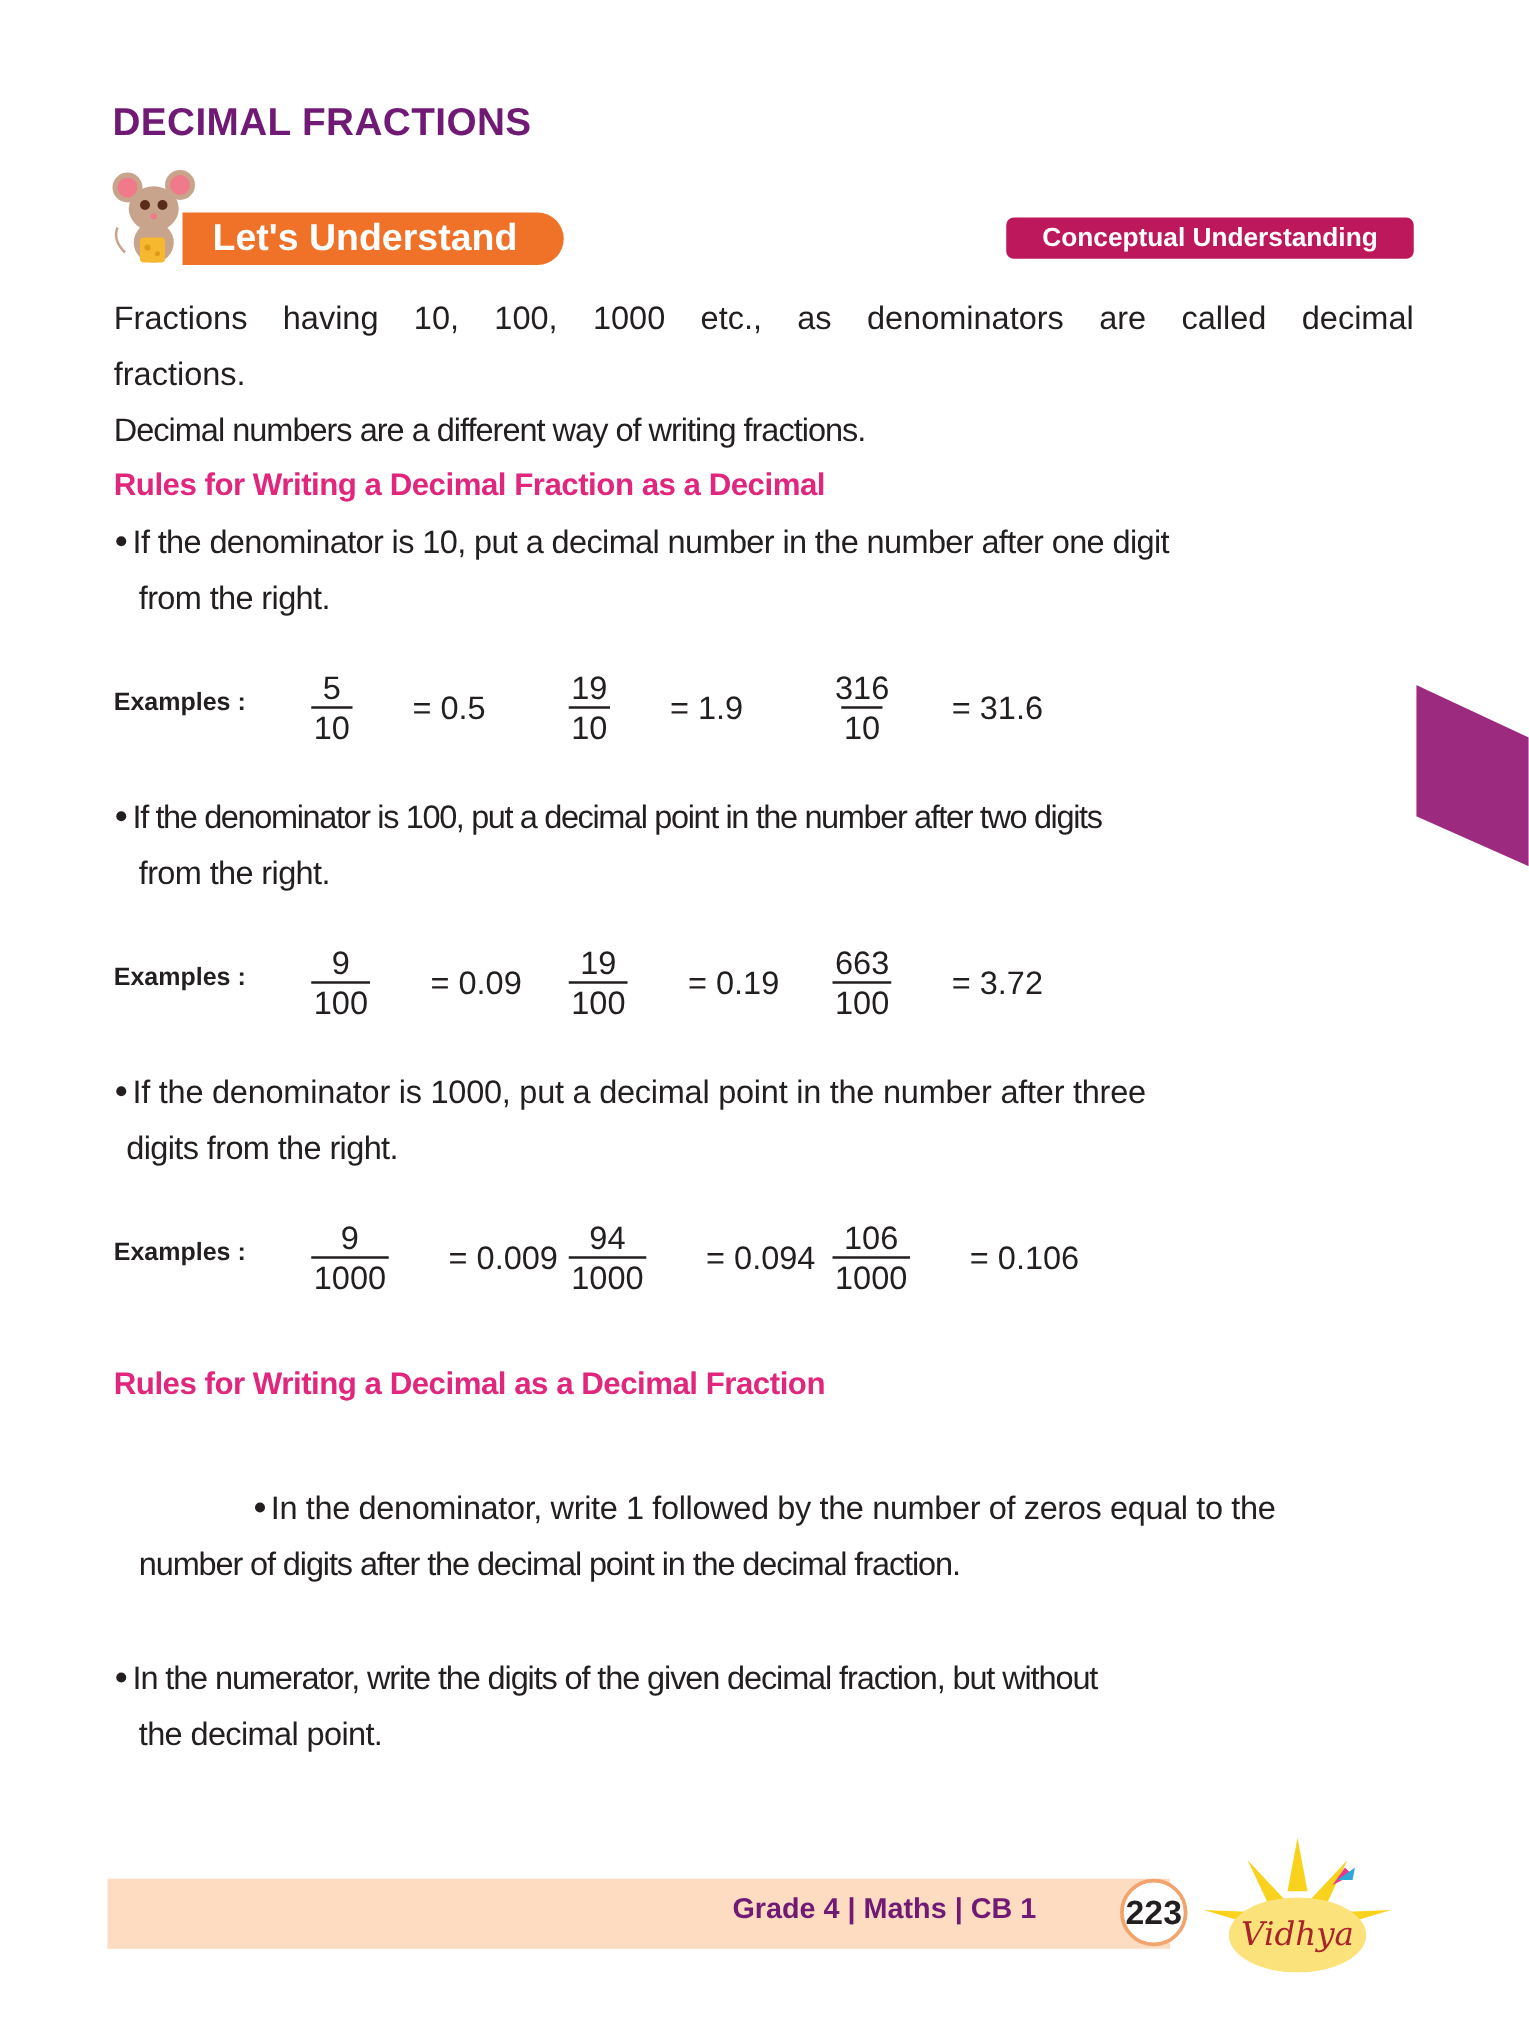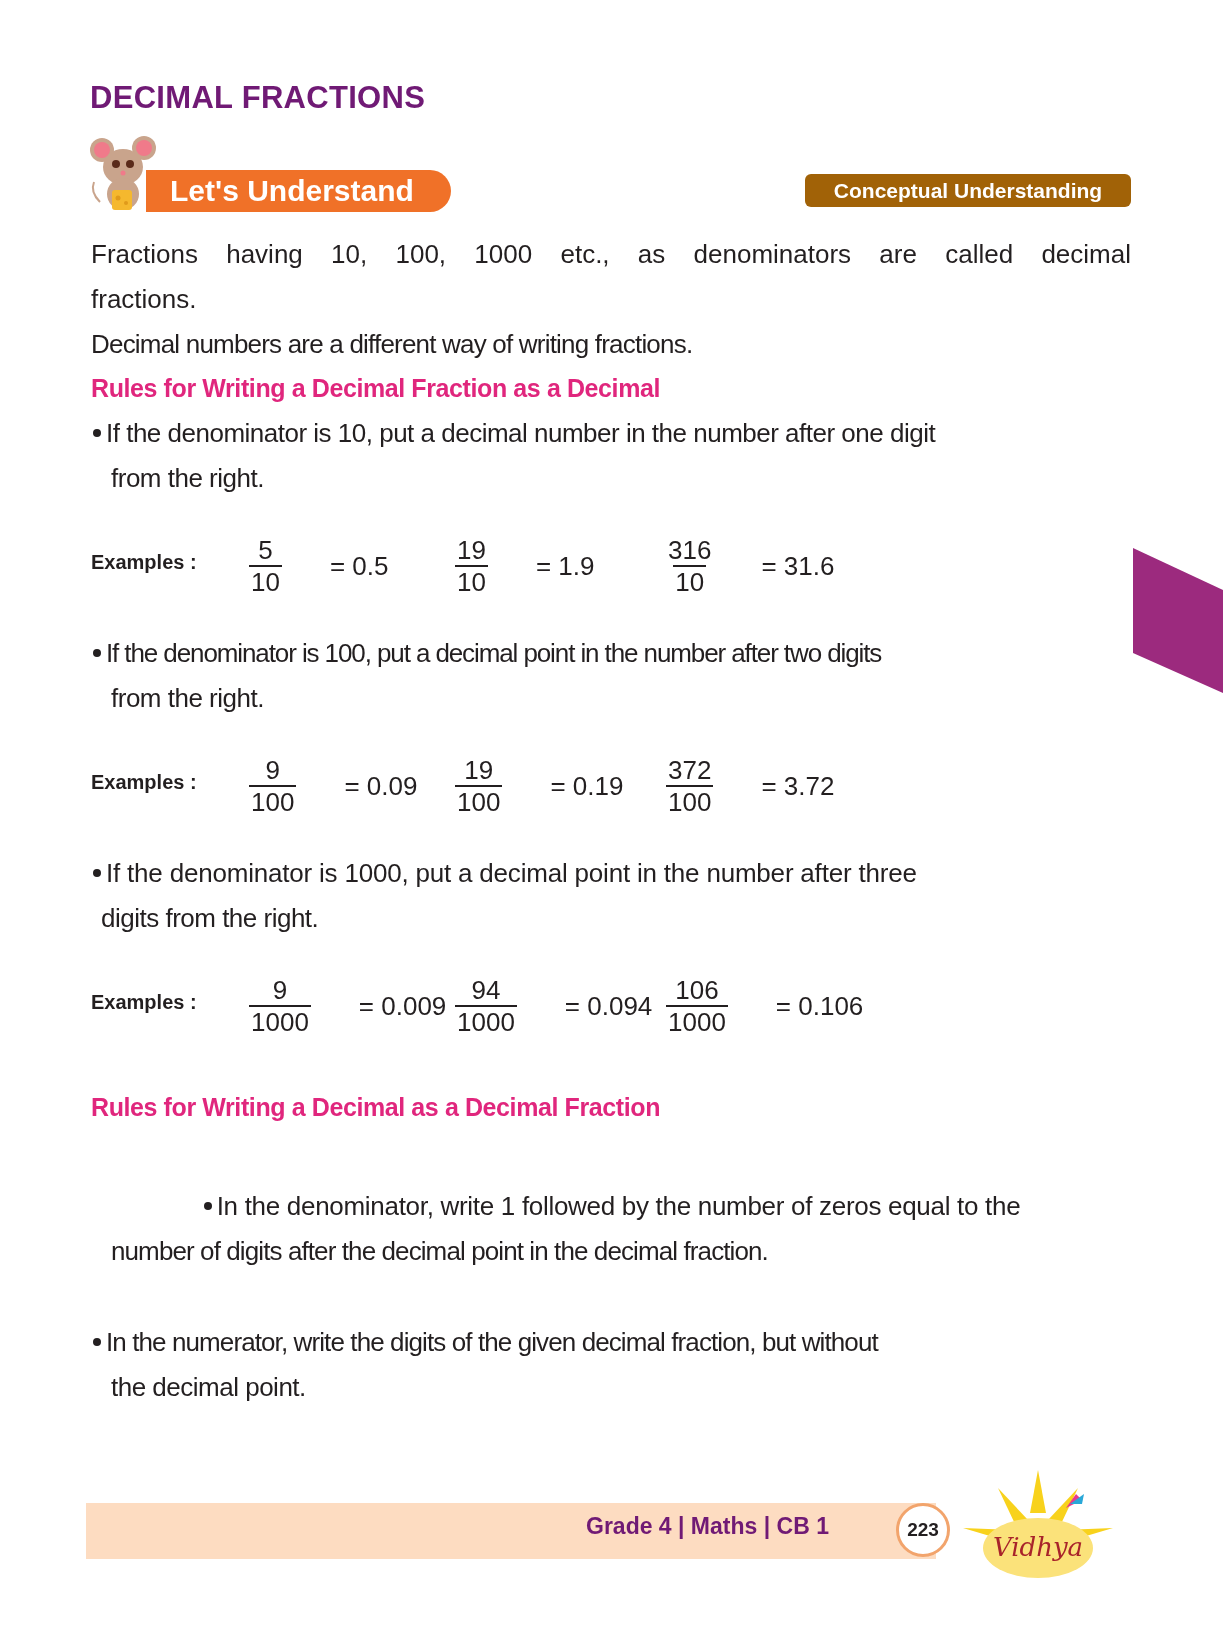--- a/index.html
+++ b/index.html
@@ -3,40 +3,40 @@
 <meta charset="utf-8">
 <style>
   html, body { margin: 0; padding: 0; background: #ffffff; }
   body { width: 1223px; height: 1625px; position: relative; overflow: hidden;
          font-family: "Liberation Sans", "DejaVu Sans", sans-serif; color: #231f20; }
   .abs { position: absolute; }
   .title { left: 90px; top: 80px; font-size: 31px; font-weight: 700; color: #701a75; letter-spacing: 0.3px; }
   .mouse { left: 88px; top: 132px; width: 80px; height: 84px; }
   .lu-pill { left: 146px; top: 170px; width: 305px; height: 42px; background: #f07128; border-radius: 0 22px 22px 0;
              color: #fff; font-weight: 700; font-size: 30px; line-height: 42px; padding-left: 24px; box-sizing: border-box; }
-  .cu-pill { left: 805px; top: 174px; width: 326px; height: 33px; background: #a16207; border-radius: 6px;
+  .cu-pill { left: 805px; top: 174px; width: 326px; height: 33px; background: #be185d; border-radius: 6px;
              color: #fff; font-weight: 700; font-size: 21px; line-height: 33px; text-align: center; }
   .p { left: 91px; font-size: 26px; line-height: 45px; width: 1040px; }
   .justify { text-align: justify; text-align-last: justify; }
   .heading { left: 91px; font-size: 25px; font-weight: 700; color: #e0267d; letter-spacing: -0.4px; }
   .bullet { left: 91px; font-size: 26px; line-height: 45px; width: 1040px; }
   .bullet .dot { display: inline-block; width: 8px; height: 8px; background: #231f20; border-radius: 50%; margin: 0 5px 5px 2px; vertical-align: middle; }
   .cont { padding-left: 20px; }
   .ex-row { left: 91px; height: 70px; width: 800px; }
   .ex-label { position: absolute; left: 0; font-size: 20px; font-weight: 700; }
   .ex { position: absolute; display: flex; align-items: center; font-size: 26px; }
   .frac { display: inline-flex; flex-direction: column; align-items: center; margin-right: 4px; }
   .frac .num { padding: 0 2px; line-height: 30px; }
   .frac .den { border-top: 2px solid #231f20; padding: 0 2px; line-height: 30px; }
   .eq { line-height: 30px; margin-left: 44px; }
   .tab { left: 1133px; top: 548px; width: 90px; height: 145px; }
   .footer-bar { left: 86px; top: 1503px; width: 850px; height: 56px; background: #fddcc1; }
   .footer-text { left: 586px; top: 1513px; font-size: 23px; font-weight: 700; color: #701a75; }
   .page-num { left: 896px; top: 1503px; width: 48px; height: 48px; border-radius: 50%; background: #fff;
-              border: 3px solid #f2a46c; text-align: center; line-height: 48px; font-size: 19px; font-weight: 700; }
+              border: 3px solid #f2a46c; text-align: center; line-height: 48px; font-size: 27px; font-weight: 700; }
   .logo { left: 958px; top: 1468px; width: 160px; height: 110px; }
 </style>
 </head>
 <body>
 
 <div class="abs title">DECIMAL FRACTIONS</div>
 
 <svg class="abs mouse" viewBox="0 0 80 84">
   <circle cx="14" cy="18" r="12" fill="#c9a48c"></circle>
     <circle cx="14" cy="18" r="8" fill="#f07a8a"></circle>
@@ -108,21 +108,21 @@
   </div>
   <div class="ex" style="left:364px;">
     <span class="frac">
         <span class="num">19</span>
         <span class="den">100</span>
       </span>
     <span class="eq">= 0.19</span>
   </div>
   <div class="ex" style="left:575px;">
     <span class="frac">
-        <span class="num">372</span>
+        <span class="num">663</span>
         <span class="den">100</span>
       </span>
     <span class="eq">= 3.72</span>
   </div>
 </div>
 
 <div class="abs bullet" style="top:851px; letter-spacing:-0.2px;">
   <span class="dot"></span><span>If the denominator is 1000, put a decimal point in the number after three</span>
 </div>
 <div class="abs bullet" style="top:896px; padding-left:10px; letter-spacing:-0.5px;">digits from the right.</div>

